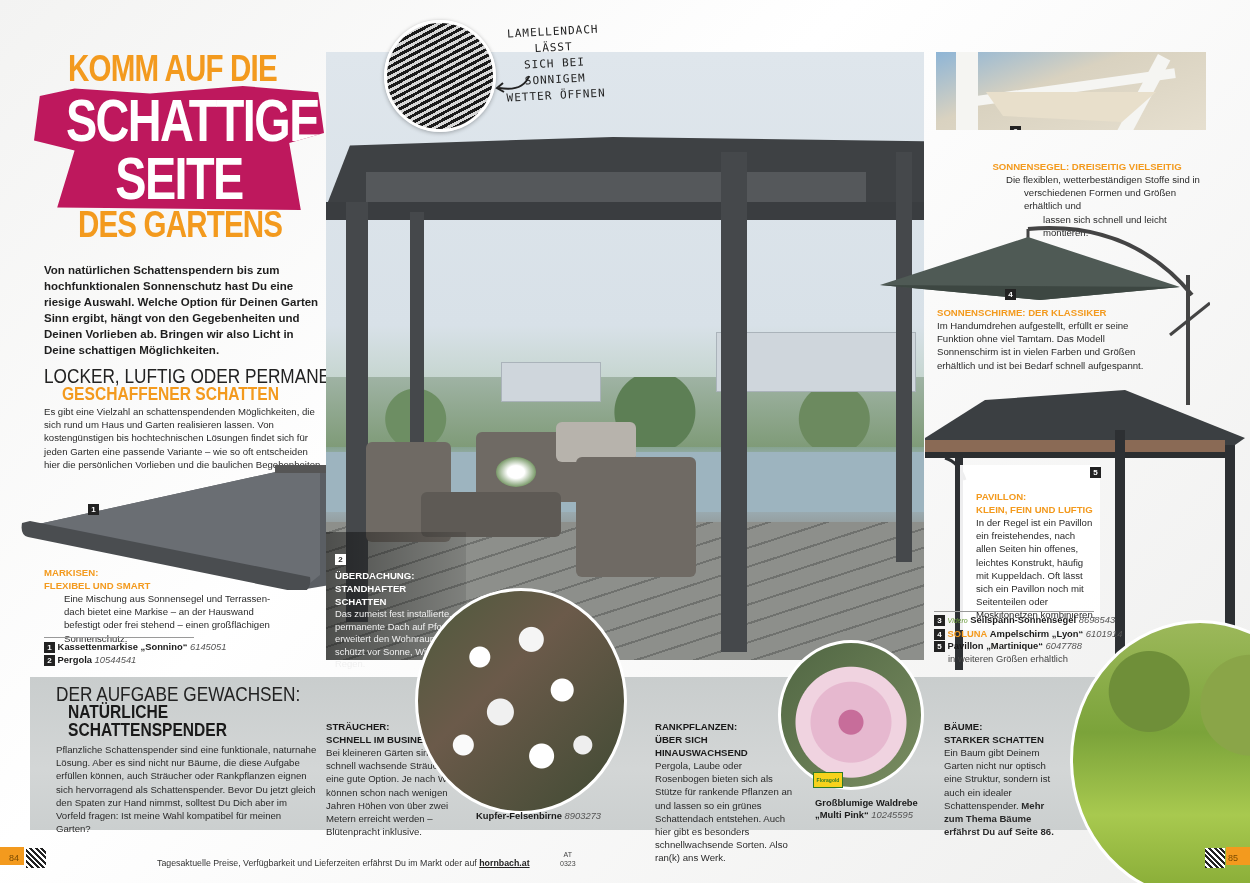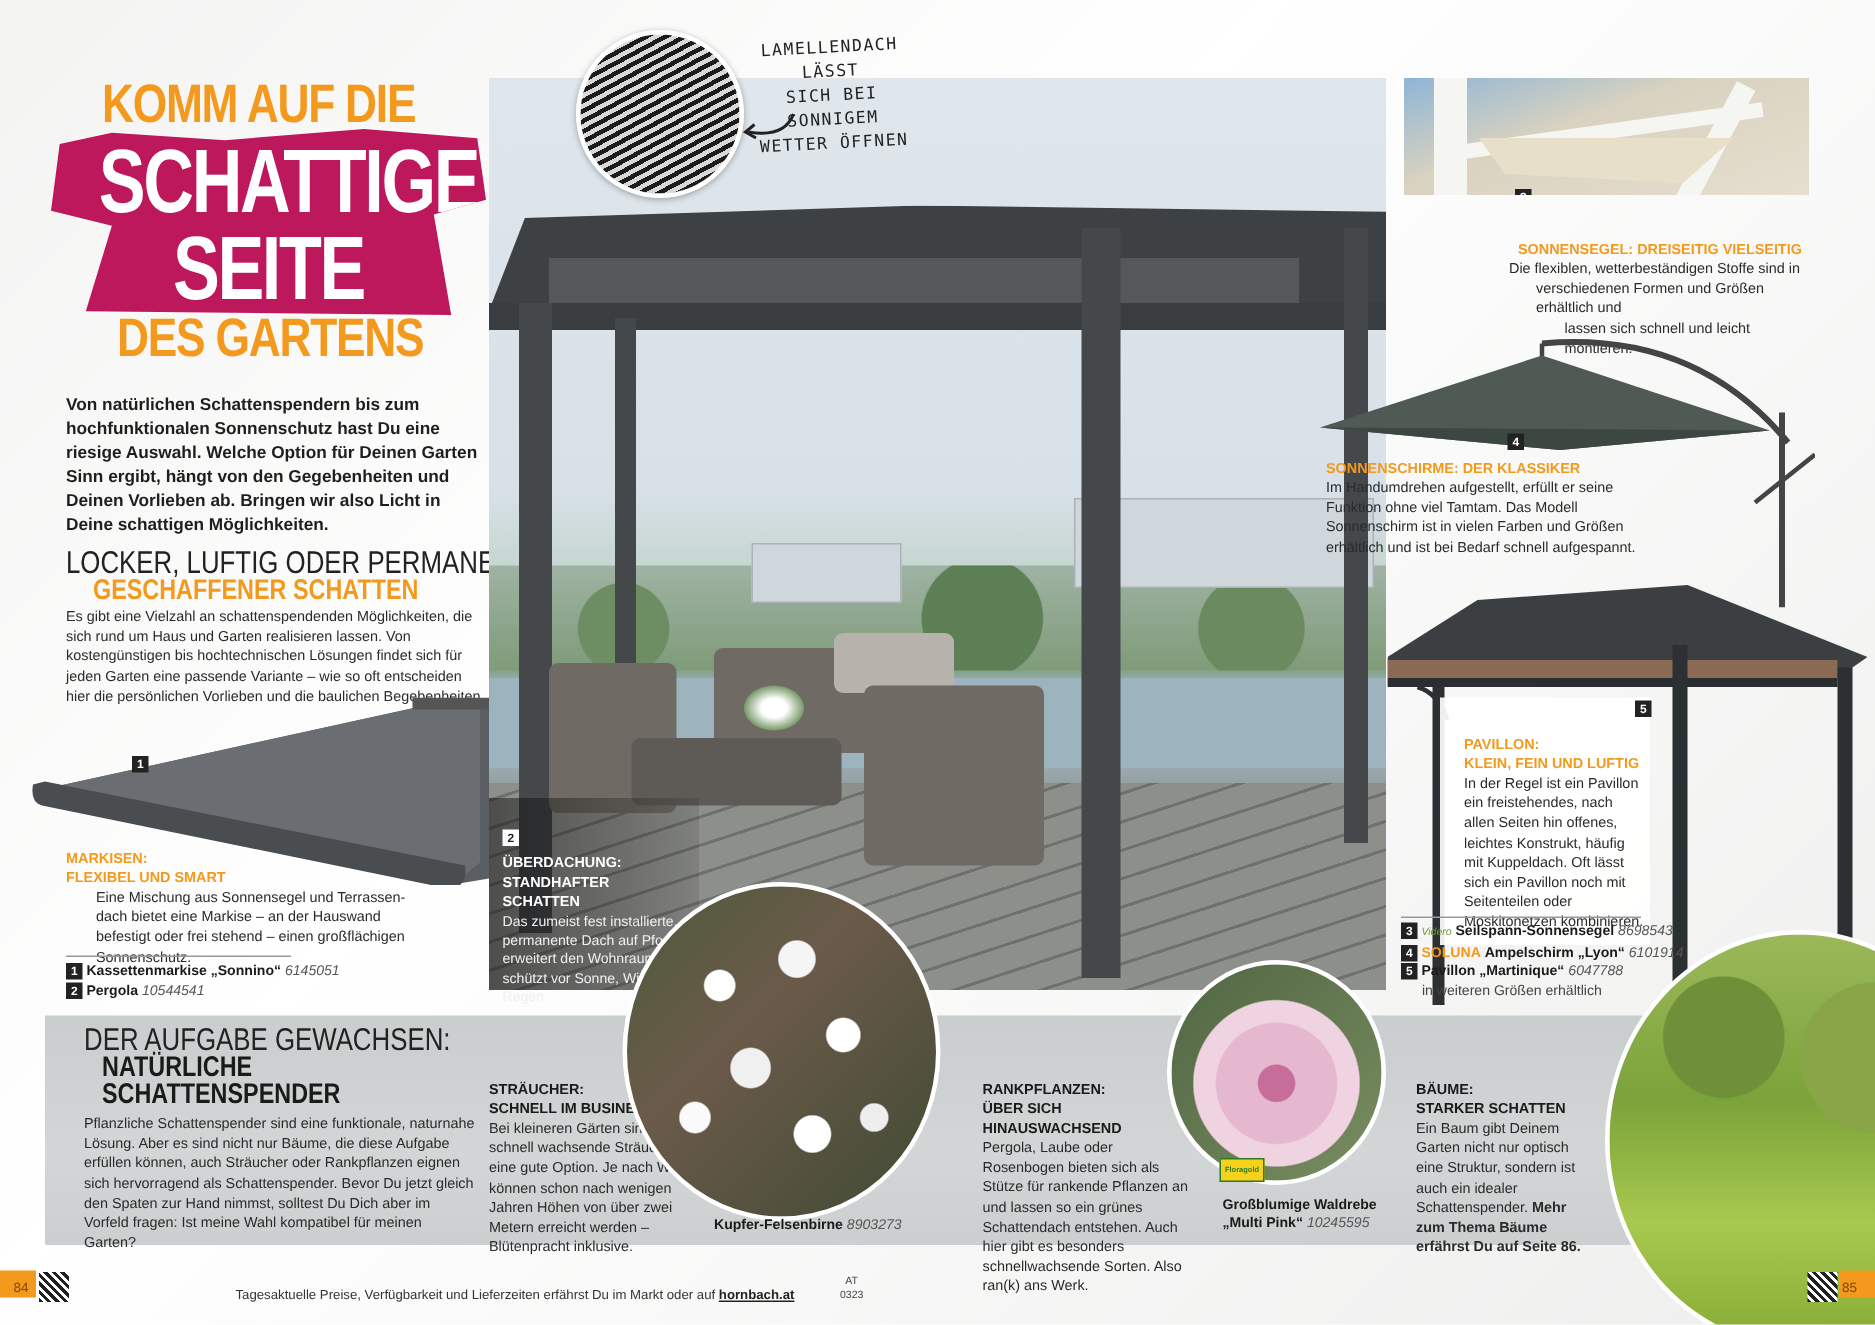--- a/index.html
+++ b/index.html
@@ -244,37 +244,37 @@
 
 <div class="abs sail-photo">
   <div class="abs sail-beam" style="left:20px; top:0; width:22px; height:78px;"></div>
   <div class="abs sail-beam" style="left:40px; top:30px; width:200px; height:10px; transform:rotate(-8deg);"></div>
   <div class="abs sail-beam" style="left:200px; top:0; width:14px; height:90px; transform:rotate(28deg);"></div>
   <div class="abs" style="left:50px; top:40px; width:170px; height:30px; background:#e8dfcb; clip-path:polygon(0 0,100% 0,80% 100%,10% 80%);"></div>
   <span class="abs badge" style="left:74px; top:74px;">3</span>
 </div>
 
 <div class="abs" style="left:936px; top:160px; width:270px; text-align:right;">
-  <div class="cap-title" style="text-align:left; margin-left:76px;">SONNENSEGEL: DREISEITIG VIELSEITIG</div>
+  <div class="cap-title" style="text-align:center; margin-left:32px;">SONNENSEGEL: DREISEITIG VIELSEITIG</div>
   <div class="body-text" style="text-align:left; margin-left:70px;">Die flexiblen, wetterbeständigen Stoffe sind in</div>
   <div class="body-text" style="text-align:left; margin-left:88px;">verschiedenen Formen und Größen erhältlich und</div>
   <div class="body-text" style="text-align:left; margin-left:107px;">lassen sich schnell und leicht montieren.</div>
 </div>
 
 <svg class="abs umbrella" viewBox="0 0 330 190">
   <path d="M148,14 Q250,5 312,80" fill="none" stroke="#444" stroke-width="4"></path>
   <line x1="148" y1="14" x2="148" y2="25" stroke="#444" stroke-width="3"></line>
   <polygon points="0,70 148,22 300,72 160,85" fill="#4f5a55"></polygon>
   <polygon points="0,70 160,85 300,72" fill="#3d4742"></polygon>
   <line x1="308" y1="60" x2="308" y2="190" stroke="#444" stroke-width="4"></line>
   <line x1="290" y1="120" x2="330" y2="88" stroke="#444" stroke-width="3"></line>
 </svg>
 <span class="abs badge" style="left:1005px; top:289px;">4</span>
 
-<div class="abs" style="left:884px; top:306px; width:210px;">
+<div class="abs" style="left:937px; top:306px; width:210px;">
   <div class="cap-title">SONNENSCHIRME: DER KLASSIKER</div>
   <p class="body-text">Im Handumdrehen aufgestellt, erfüllt er seine Funktion ohne viel Tamtam. Das Modell Sonnenschirm ist in vielen Farben und Größen erhältlich und ist bei Bedarf schnell aufgespannt.</p>
 </div>
 
 <svg class="abs pavillon" viewBox="0 0 320 280">
   <polygon points="0,48 60,10 200,0 320,48 300,62 0,62" fill="#3b3f42"></polygon>
   <polygon points="0,50 300,50 300,68 0,68" fill="#8a6a55"></polygon>
   <rect x="0" y="62" width="300" height="6" fill="#2b2e30"></rect>
   <rect x="30" y="68" width="8" height="212" fill="#2d3033"></rect>
   <rect x="190" y="40" width="10" height="240" fill="#2d3033"></rect>

